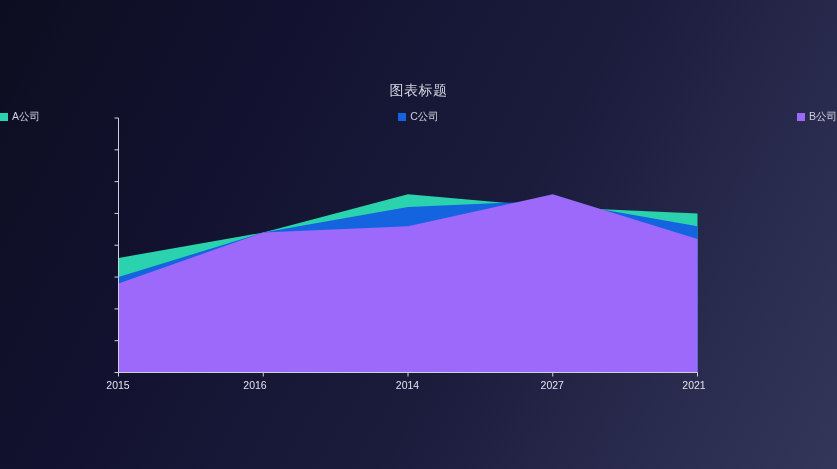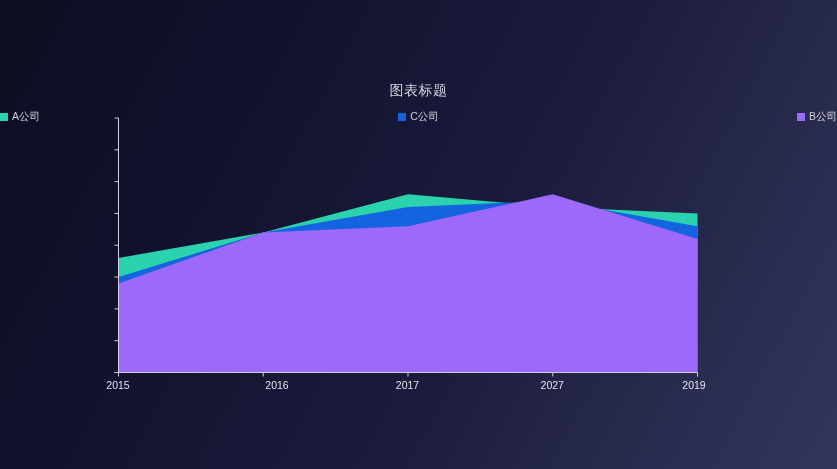--- a/index.html
+++ b/index.html
@@ -138,19 +138,19 @@
         <line y1="372.5" y2="376.5" x1="263.25" x2="263.25"></line>
         <line y1="372.5" y2="376.5" x1="408.00" x2="408.00"></line>
         <line y1="372.5" y2="376.5" x1="552.75" x2="552.75"></line>
         <line y1="372.5" y2="376.5" x1="697.50" x2="697.50"></line>
       </g>
   </svg>
 
 
   <div class="xtick-row">
     <div class="xtick" style="left:118px">2015</div>
-    <div class="xtick" style="left:277px">2016</div>
-    <div class="xtick" style="left:407.5px">2017</div>
+    <div class="xtick" style="left:255px">2016</div>
+    <div class="xtick" style="left:407.5px">2014</div>
     <div class="xtick" style="left:552.25px">2027</div>
-    <div class="xtick" style="left:694px">2019</div>
+    <div class="xtick" style="left:694px">2021</div>
   </div>
 
 </div>
 
 </body></html>

